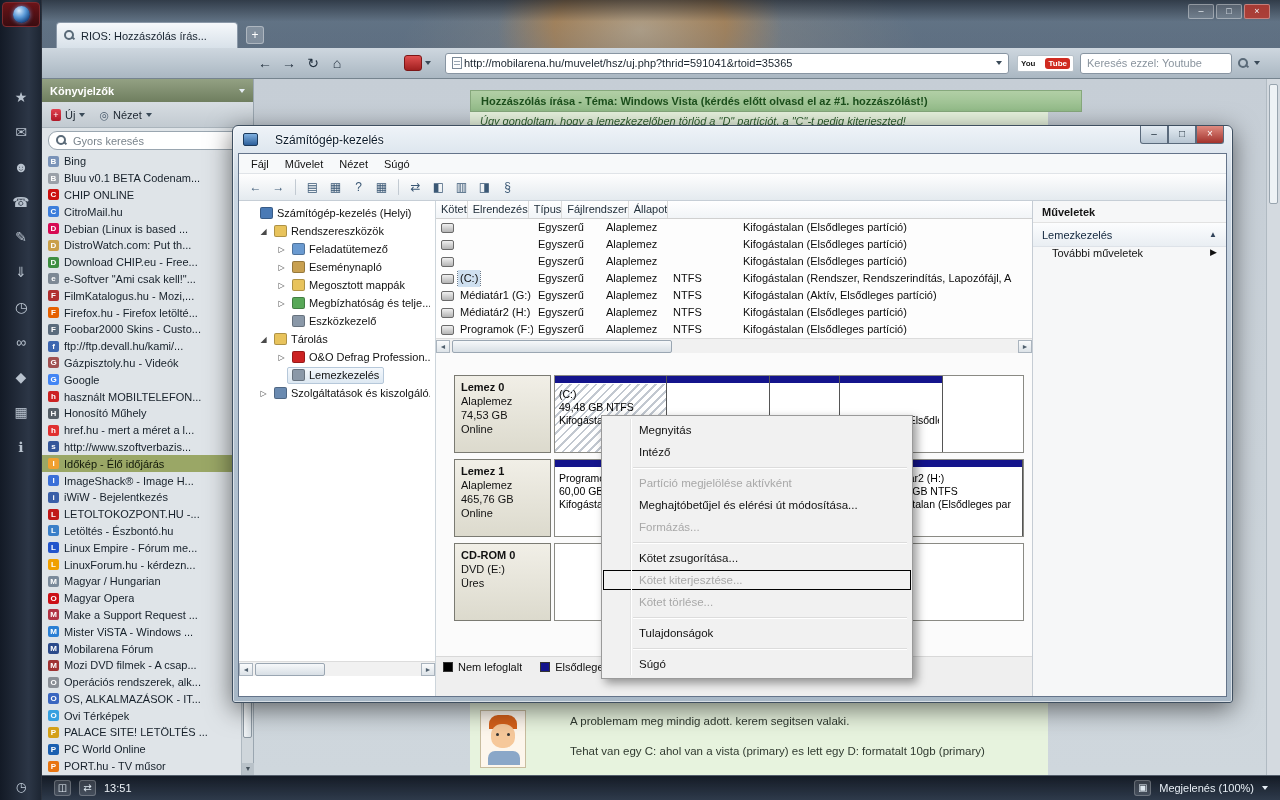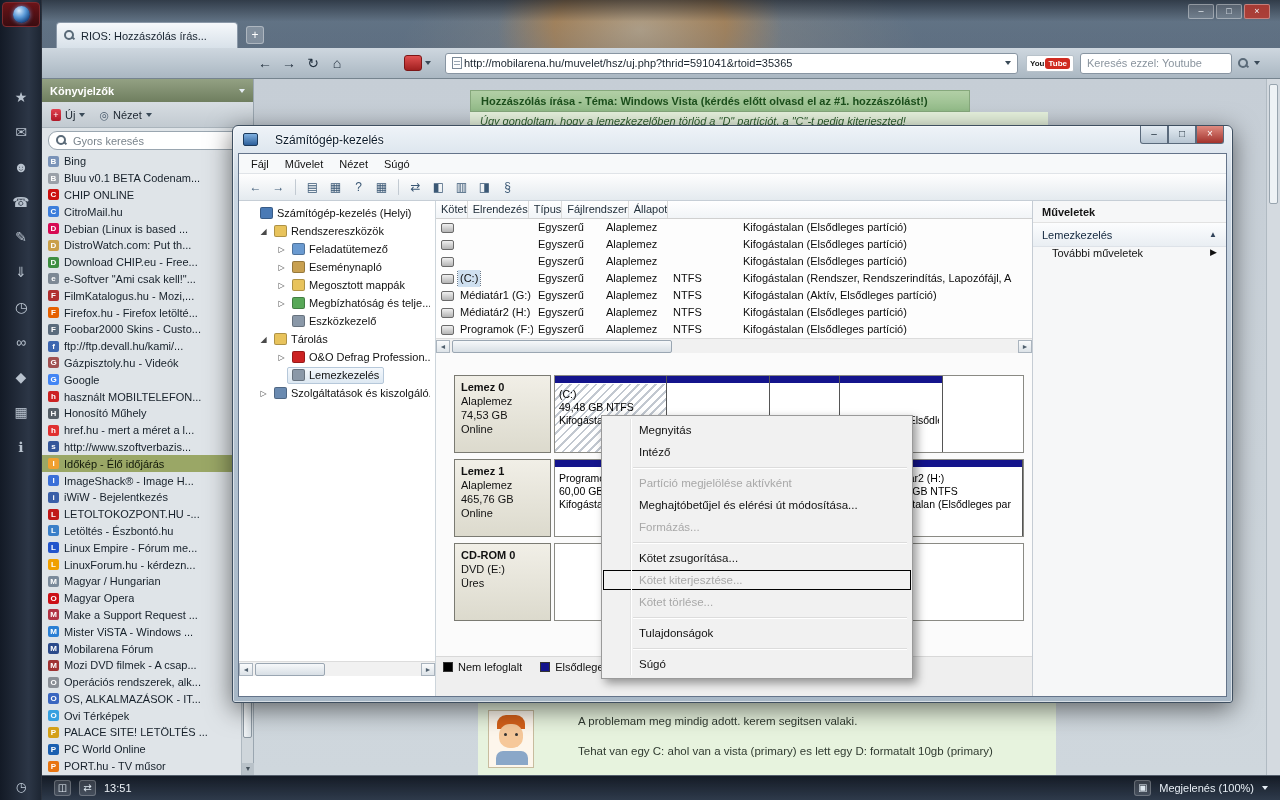--- a/index.html
+++ b/index.html
@@ -33,21 +33,21 @@
   .toolbar-row{position:absolute;left:42px;top:48px;right:0;height:31px;display:flex;align-items:center;
     background:linear-gradient(#ced7df,#aab7c2);border-bottom:1px solid #76848f;padding-left:212px;}
   .nav-btn{width:22px;height:21px;border-radius:3px;text-align:center;line-height:20px;font-size:14px;color:#22303e;flex:none;margin-right:2px;}
   .red-btn{width:18px;height:16px;border-radius:3px;background:linear-gradient(#e05050,#a02020);border:1px solid #7c1616;flex:none;margin-left:54px;}
   .sm-caret{margin:0 6px 0 3px;flex:none;}
   .addr-field{flex:1 1 auto;height:21px;background:#fff;border:1px solid #8895a2;border-radius:3px;display:flex;align-items:center;
     gap:2px;padding:0 6px;margin:0 8px;min-width:0;}
   .doc-ico{width:10px;height:12px;border:1px solid #7a8896;background:#fdfdfd;flex:none;position:relative;}
   .doc-ico::before{content:"";position:absolute;left:1px;top:3px;right:1px;height:1px;background:#9aa6b2;box-shadow:0 3px 0 #9aa6b2;}
   .addr-url{white-space:nowrap;overflow:hidden;color:#1a242e;flex:1;}
-  .yt-logo{height:17px;background:#fff;border:1px solid #b8c2ca;border-radius:2px;display:flex;align-items:center;padding:0 3px;gap:1px;flex:none;}
+  .yt-logo{height:17px;background:#fff;border:1px solid #b8c2ca;border-radius:2px;display:flex;align-items:center;padding:0 3px;gap:10px;flex:none;}
   .yt-you{font-size:8px;font-weight:bold;color:#1a1a1a;}
   .yt-tube{font-size:8px;font-weight:bold;color:#fff;background:#d02a20;border-radius:3px;padding:0 3px;line-height:11px;}
   .search-field{width:152px;height:21px;background:#fff;border:1px solid #8895a2;border-radius:3px;display:flex;align-items:center;
     padding:0 6px;margin-left:6px;color:#8a949e;white-space:nowrap;overflow:hidden;flex:none;}
   .tb-right-pad{width:42px;flex:none;display:flex;align-items:center;gap:5px;margin-left:6px;}
 
   
   .panel-strip{position:absolute;left:0;top:0;width:42px;height:800px;z-index:3;
     background:linear-gradient(90deg,#131a26,#2c3646 70%,#1d2633);border-right:1px solid rgba(255,255,255,.10);}
   .orb-tile{position:absolute;left:2px;top:2px;width:38px;height:25px;border-radius:4px;border:1px solid #7d2a2e;
@@ -76,25 +76,25 @@
   .bm-label{overflow:hidden;white-space:nowrap;}
   .bp-scroll{position:absolute;right:0;top:74px;bottom:0;width:12px;background:#cfd6db;border-left:1px solid #aeb8c0;}
   .bp-sc-up,.bp-sc-dn{position:absolute;left:0;width:12px;height:12px;background:#b9c2c9;color:#46525c;font-size:7px;line-height:12px;text-align:center;}
   .bp-sc-up{top:0;} .bp-sc-dn{bottom:0;}
   .bp-thumb{position:absolute;left:1px;right:1px;top:68%;height:26%;background:linear-gradient(90deg,#f2f5f7,#d9e0e5);border:1px solid #8a96a0;border-radius:2px;}
 
   
   .content{position:absolute;left:254px;top:79px;right:0;bottom:25px;background:linear-gradient(180deg,#c6ced6,#cfd7dd);overflow:hidden;}
   .page-scroll{position:absolute;right:0;top:0;bottom:0;width:14px;background:#d4dae0;border-left:1px solid #b0bac2;}
   .page-thumb{position:absolute;left:2px;right:2px;top:5px;height:120px;background:#eef2f5;border:1px solid #98a4ae;border-radius:2px;}
-  .forum-header{position:absolute;left:216px;top:11px;width:500px;height:22px;background:linear-gradient(#b2cfa6,#93bc89);
+  .forum-header{position:absolute;left:216px;top:11px;width:612px;height:22px;background:linear-gradient(#b2cfa6,#93bc89);
     border:1px solid #86a87c;color:#1c4f1c;font-weight:bold;line-height:20px;padding:0 10px;white-space:nowrap;overflow:hidden;}
   .forum-quote{position:absolute;left:216px;top:33px;width:578px;height:60px;background:#e7f3de;color:#2e5e2e;
     font-style:italic;padding:3px 10px;white-space:nowrap;overflow:hidden;}
-  .forum-post{position:absolute;left:224px;top:624px;width:578px;height:72px;background:#e7f3de;}
+  .forum-post{position:absolute;left:216px;top:624px;width:578px;height:72px;background:#e7f3de;}
   .avatar{position:absolute;left:10px;top:7px;width:46px;height:58px;background:#fdf6ec;border:1px solid #c8bc9e;}
   .av-hair{position:absolute;top:4px;left:8px;width:28px;height:14px;background:#d4601a;border-radius:9px 9px 0 0;}
   .av-face{position:absolute;top:13px;left:10px;width:24px;height:24px;background:#f6c89a;border-radius:45%;}
   .av-face::before,.av-face::after{content:"";position:absolute;top:9px;width:3px;height:3px;border-radius:50%;background:#333;}
   .av-face::before{left:5px;} .av-face::after{right:5px;}
   .av-body{position:absolute;bottom:2px;left:7px;width:32px;height:14px;background:#8aa7c8;border-radius:7px 7px 0 0;}
   .post-line1{position:absolute;left:100px;top:12px;color:#303a30;font-size:11.5px;white-space:nowrap;}
   .post-line2{position:absolute;left:100px;top:42px;color:#303a30;font-size:11.5px;white-space:nowrap;}
 
   

